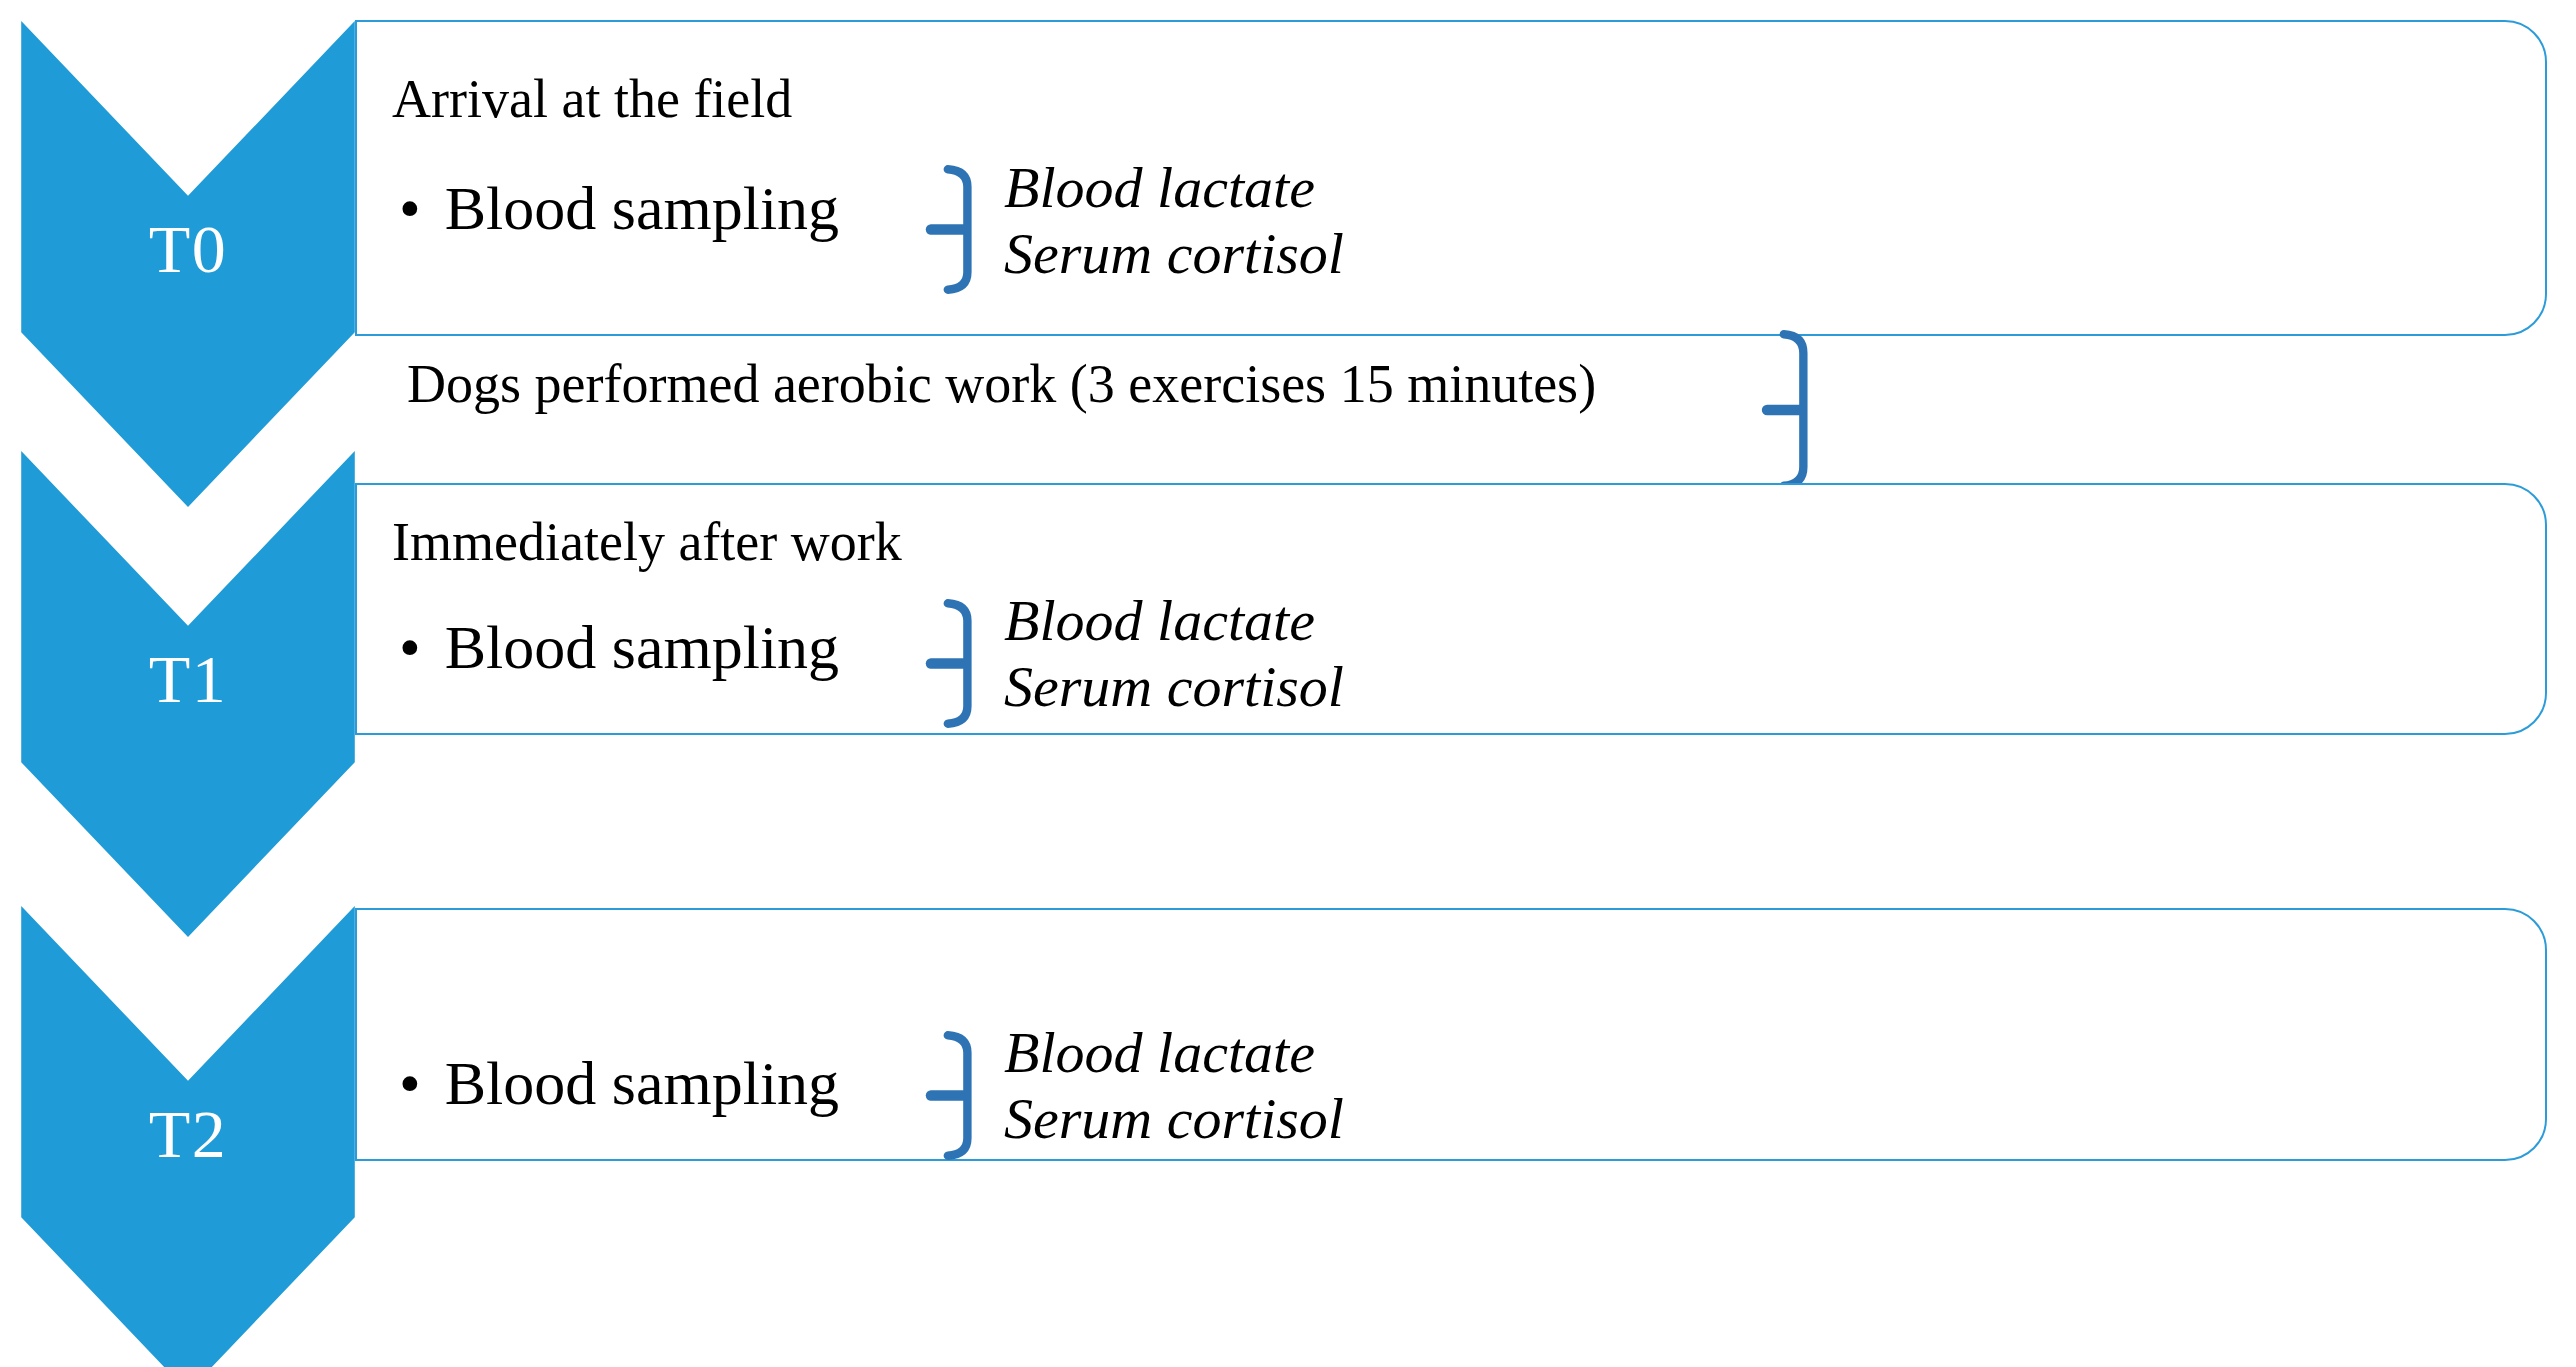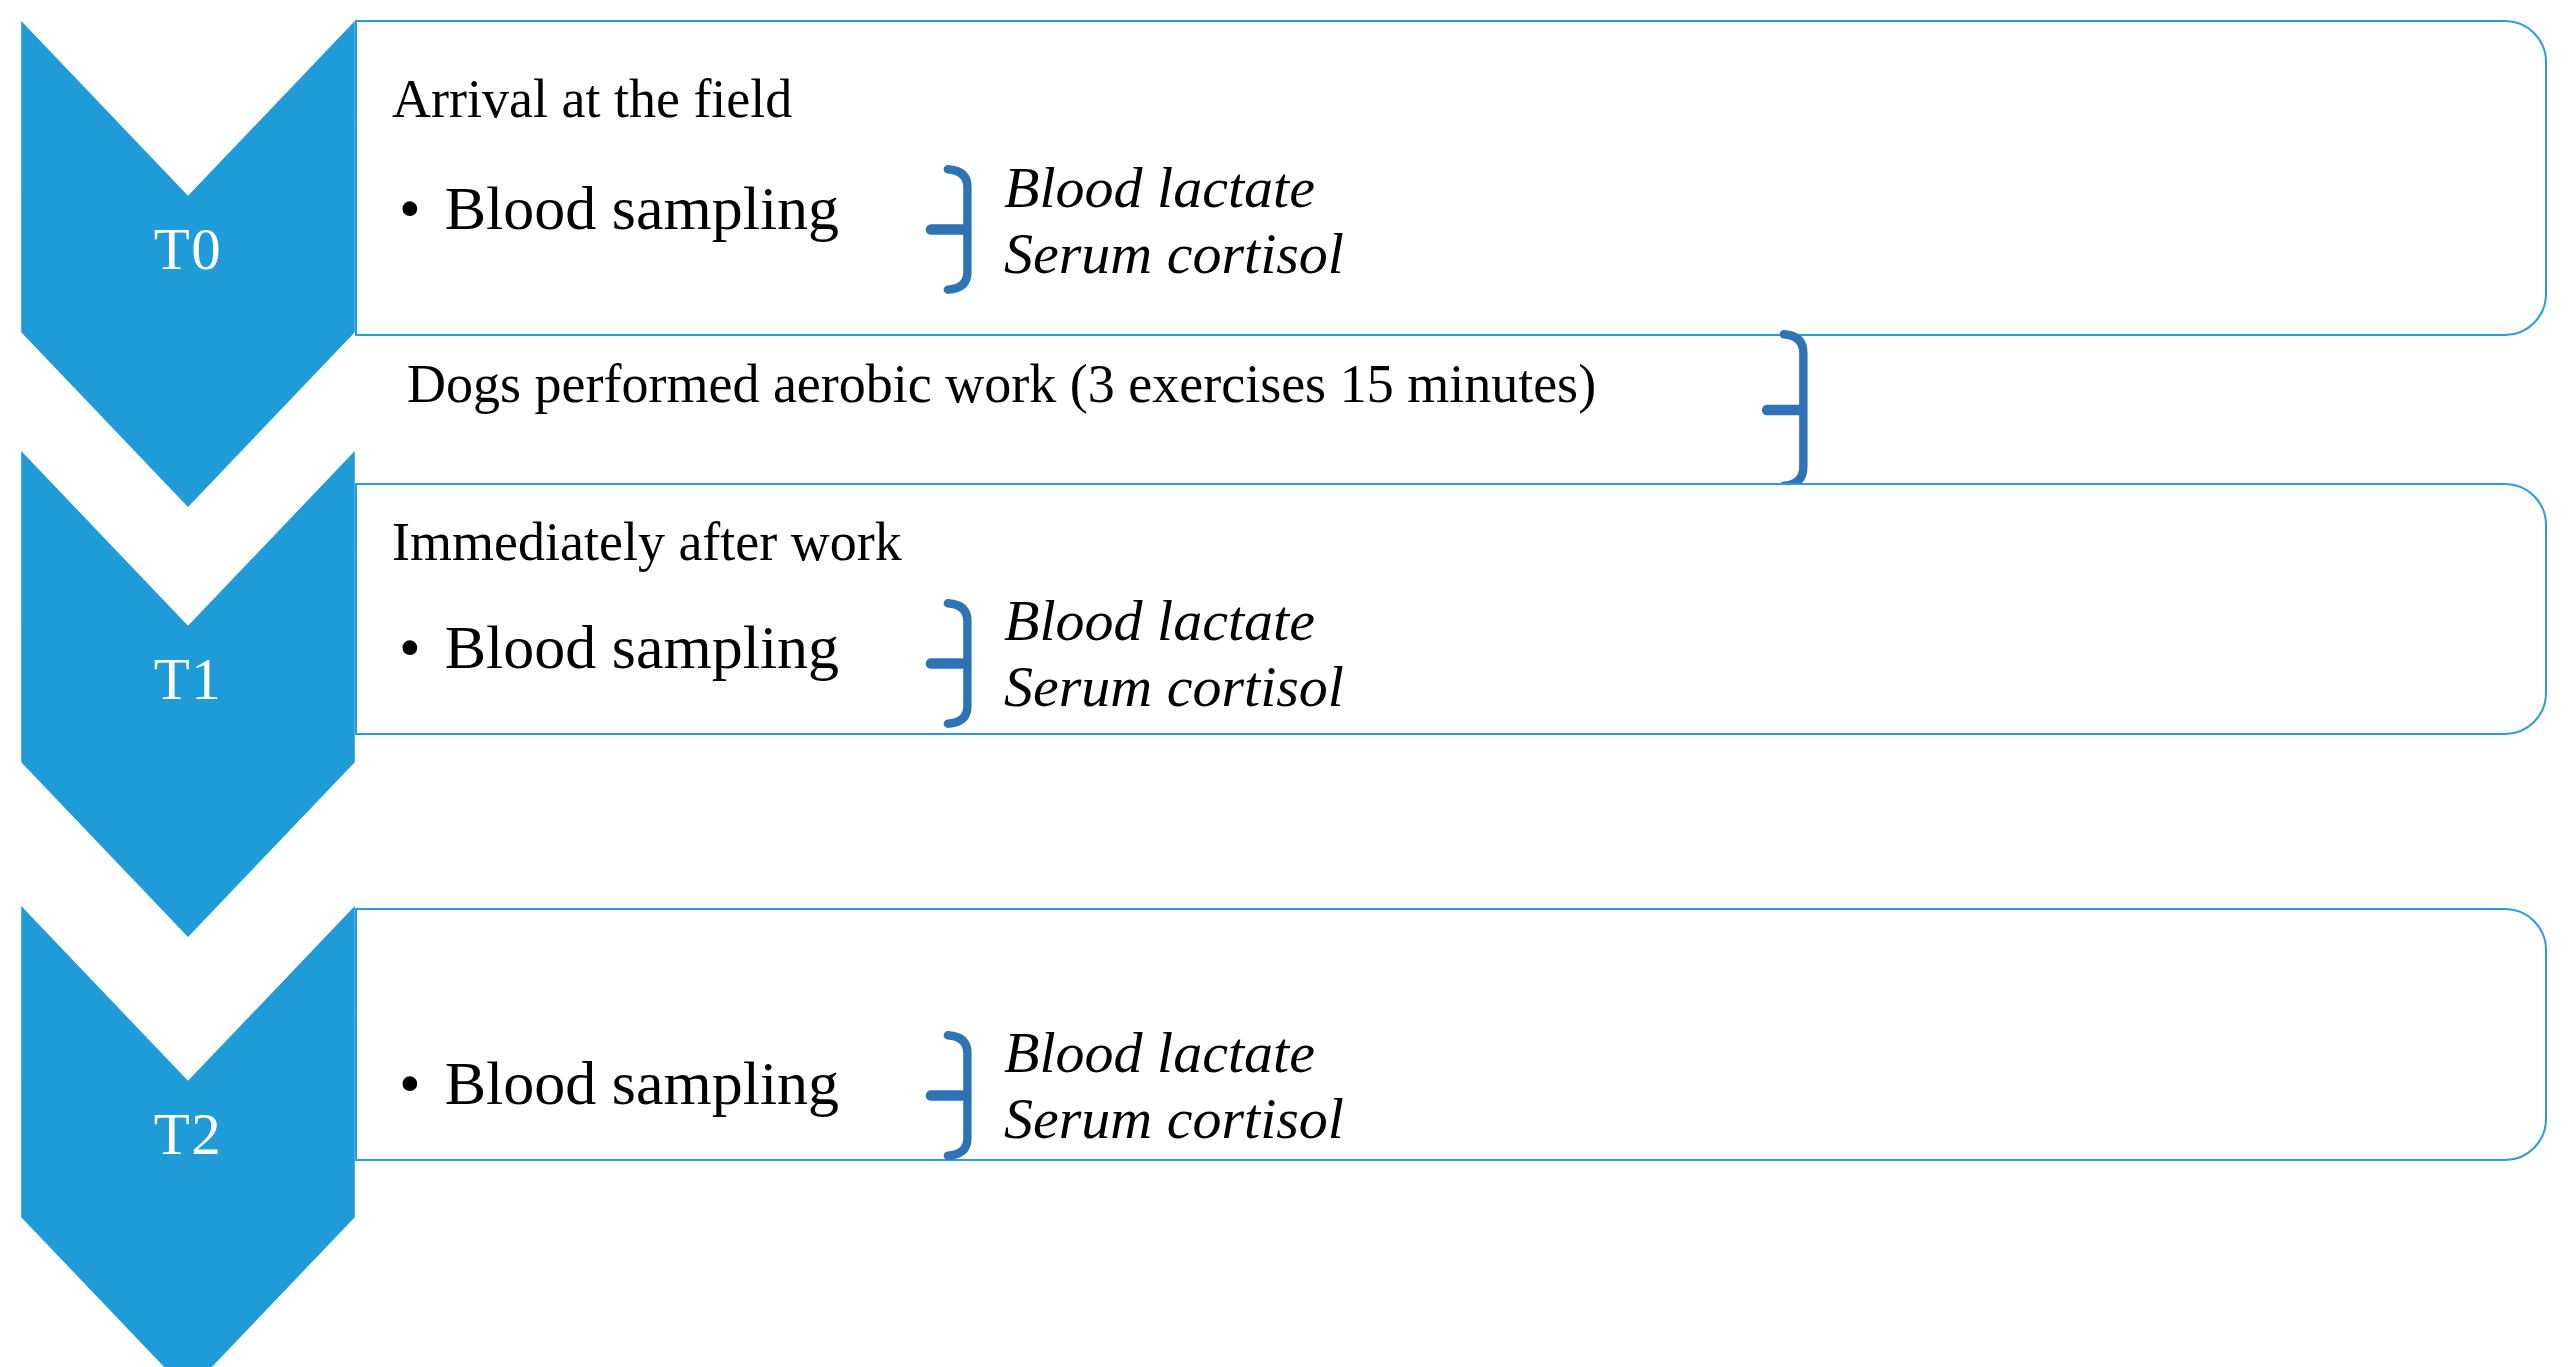--- a/index.html
+++ b/index.html
@@ -18,21 +18,21 @@
     width: 334px;
     height: 486px;
   }
   .chevron svg { display: block; width: 100%; height: 100%; }
   .chevron .tlabel {
     position: absolute;
     top: 185px;
     left: 0;
     width: 100%;
     text-align: center;
-    font-size: 59px;
+    font-size: 68px;
     line-height: 87px;
     color: #ffffff;
     letter-spacing: 1.4px;
   }
   .stepbox {
     position: absolute;
     left: 355px;
     width: 2192px;
     background: #ffffff;
     border: 2.8px solid #2B9CD9;

